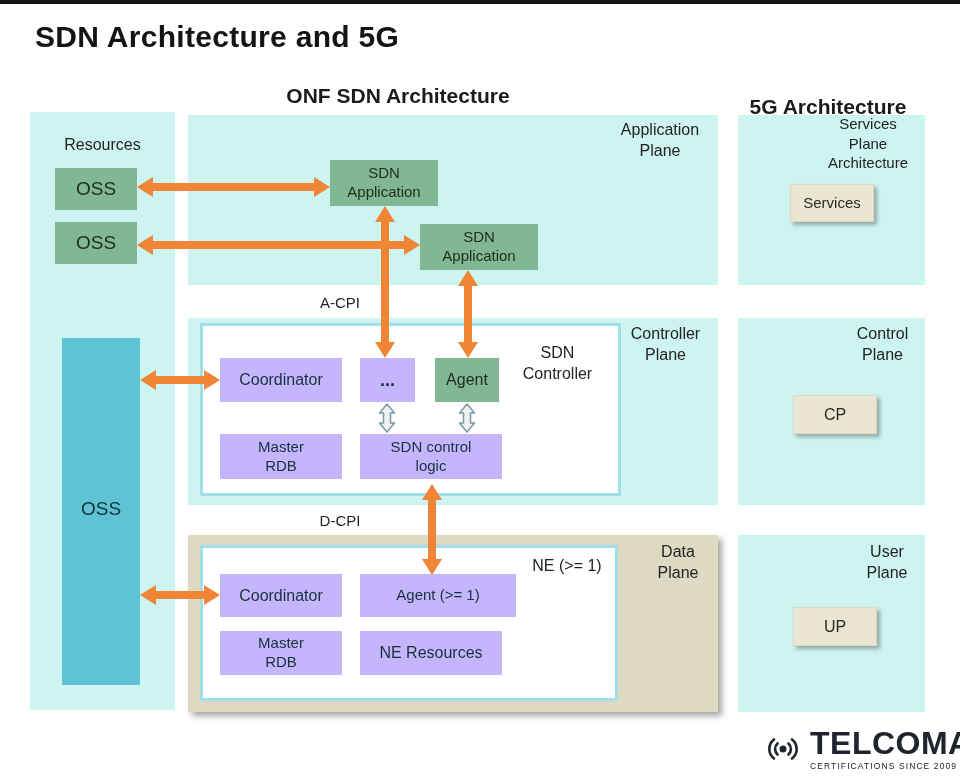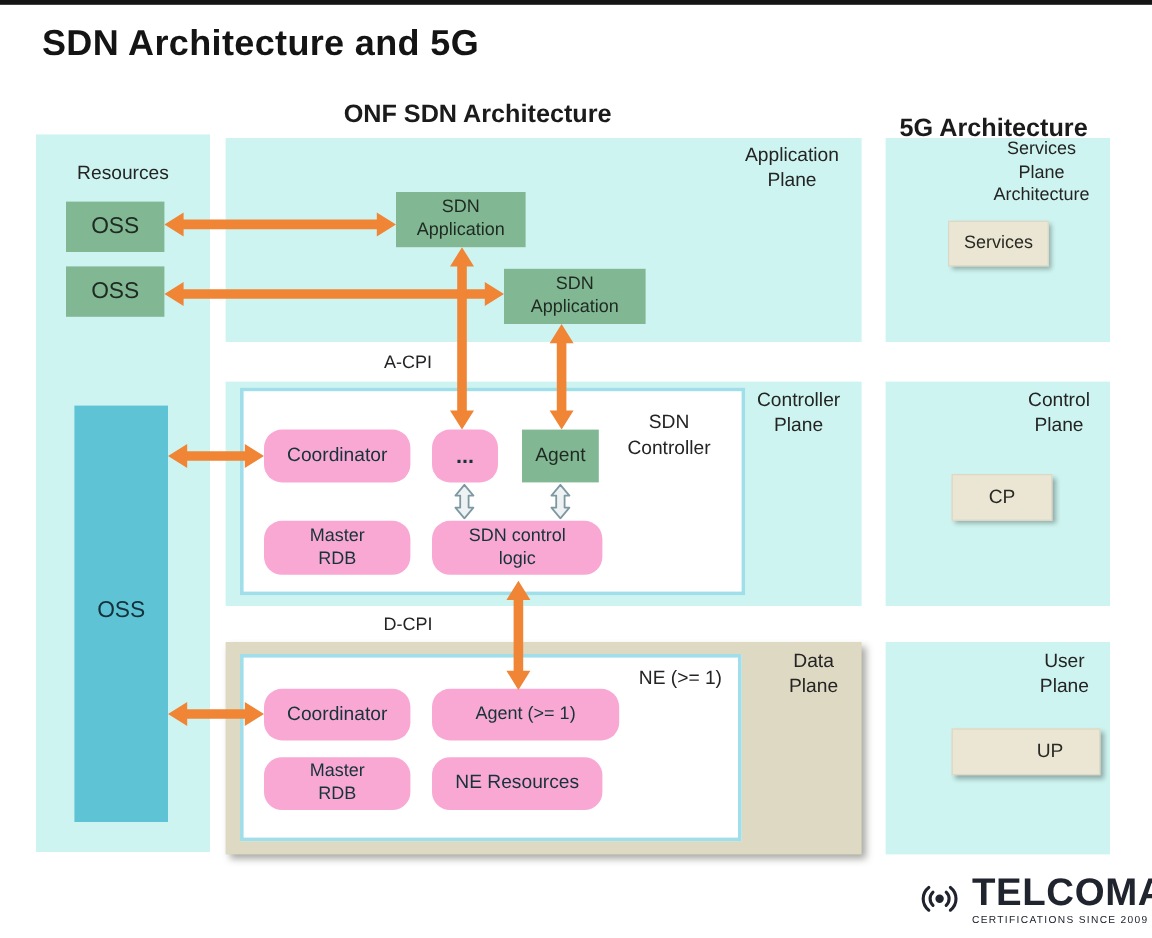--- a/index.html
+++ b/index.html
@@ -19,21 +19,21 @@
   .p-app{left:188px;top:115px;width:530px;height:170px;}
   .p-ctrl{left:188px;top:318px;width:530px;height:187px;}
   .p-data{left:188px;top:535px;width:530px;height:177px;background:#ded9c2;box-shadow:4px 4px 6px rgba(60,60,50,.45);}
   .p-svc{left:738px;top:115px;width:187px;height:170px;}
   .p-cp{left:738px;top:318px;width:187px;height:187px;}
   .p-up{left:738px;top:535px;width:187px;height:177px;}
 
   .box{display:flex;align-items:center;justify-content:center;text-align:center;z-index:3;line-height:1.25;}
   .ml{white-space:pre-line;}
   .green{background:#81b893;color:#1e2a22;}
-  .blue{background:#f9a8d4;color:#16323a;border-radius:15px;}
+  .blue{background:#c4b5fd;color:#16323a;}
   .beige{background:#eae6d3;color:#2a2a25;box-shadow:3px 3px 4px rgba(0,0,0,.3);border:1px solid #dcd8c6;}
   .white-frame{background:#ffffff;border:3px solid #a0dee9;z-index:2;}
 
   .oss1{left:55px;top:168px;width:82px;height:42px;font-size:19px;}
   .oss2{left:55px;top:222px;width:82px;height:42px;font-size:19px;}
   .tall{left:62px;top:338px;width:78px;height:347px;background:#5fc3d6;z-index:2;}
   .tall-label{left:62px;top:498px;width:78px;text-align:center;font-size:19px;color:#15313a;z-index:3;}
 
   .sdnapp1{left:330px;top:160px;width:108px;height:46px;font-size:15px;}
   .sdnapp2{left:420px;top:224px;width:118px;height:46px;font-size:15px;}
@@ -58,21 +58,21 @@
   .lbl-sdnctrl{left:505px;top:343px;width:105px;font-size:16px;z-index:3;}
   .lbl-acpi{left:300px;top:293px;width:80px;font-size:15px;}
   .lbl-dcpi{left:300px;top:511px;width:80px;font-size:15px;}
   .lbl-ne{left:524px;top:556px;width:86px;font-size:16px;z-index:3;}
   .lbl-dataplane{left:642px;top:542px;width:72px;font-size:16px;}
   .lbl-svc{left:812px;top:114px;width:112px;font-size:15px;}
   .lbl-cp{left:845px;top:324px;width:75px;font-size:16px;}
   .lbl-up{left:853px;top:542px;width:68px;font-size:16px;}
   .svcbox{left:790px;top:184px;width:82px;height:36px;font-size:15px;}
   .cpbox{left:793px;top:395px;width:82px;height:37px;font-size:16px;}
-  .upbox{left:793px;top:607px;width:82px;height:37px;font-size:16px;padding-left:40px;}
+  .upbox{left:793px;top:607px;width:82px;height:37px;font-size:16px;}
 
   svg.arrow{position:absolute;z-index:6;display:block;}
   svg.arrow polygon{fill:#ef8535;}
   svg.garrow{position:absolute;z-index:4;display:block;}
   svg.garrow polygon{fill:#eef2f2;stroke:#7e98a2;stroke-width:1.5;stroke-linejoin:round;}
   .a1{left:137px;top:175px;}
   .a2{left:137px;top:233px;}
   .a3{left:373px;top:206px;}
   .a4{left:456px;top:270px;}
   .a5{left:140px;top:368px;}

